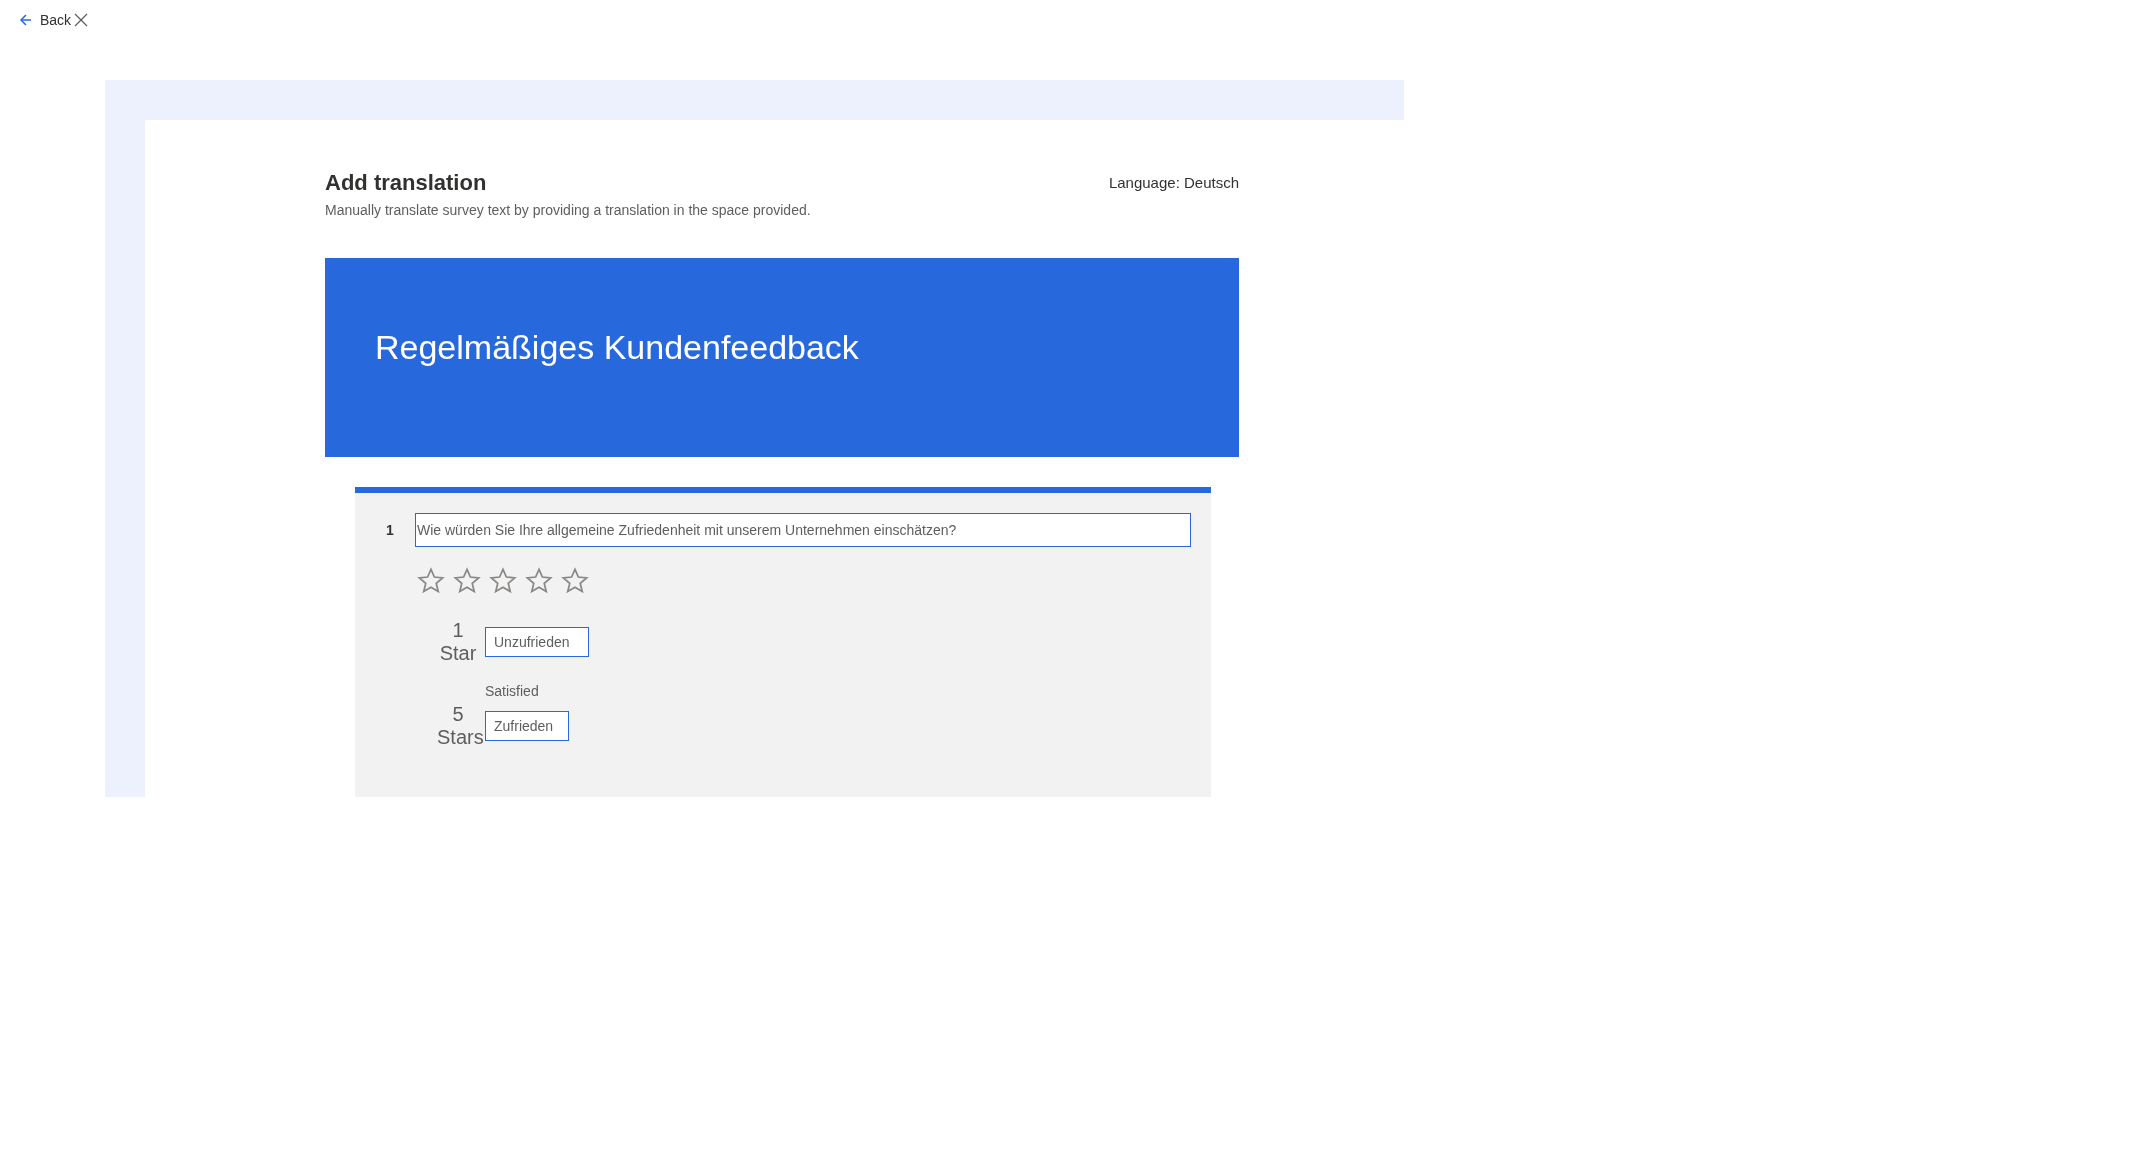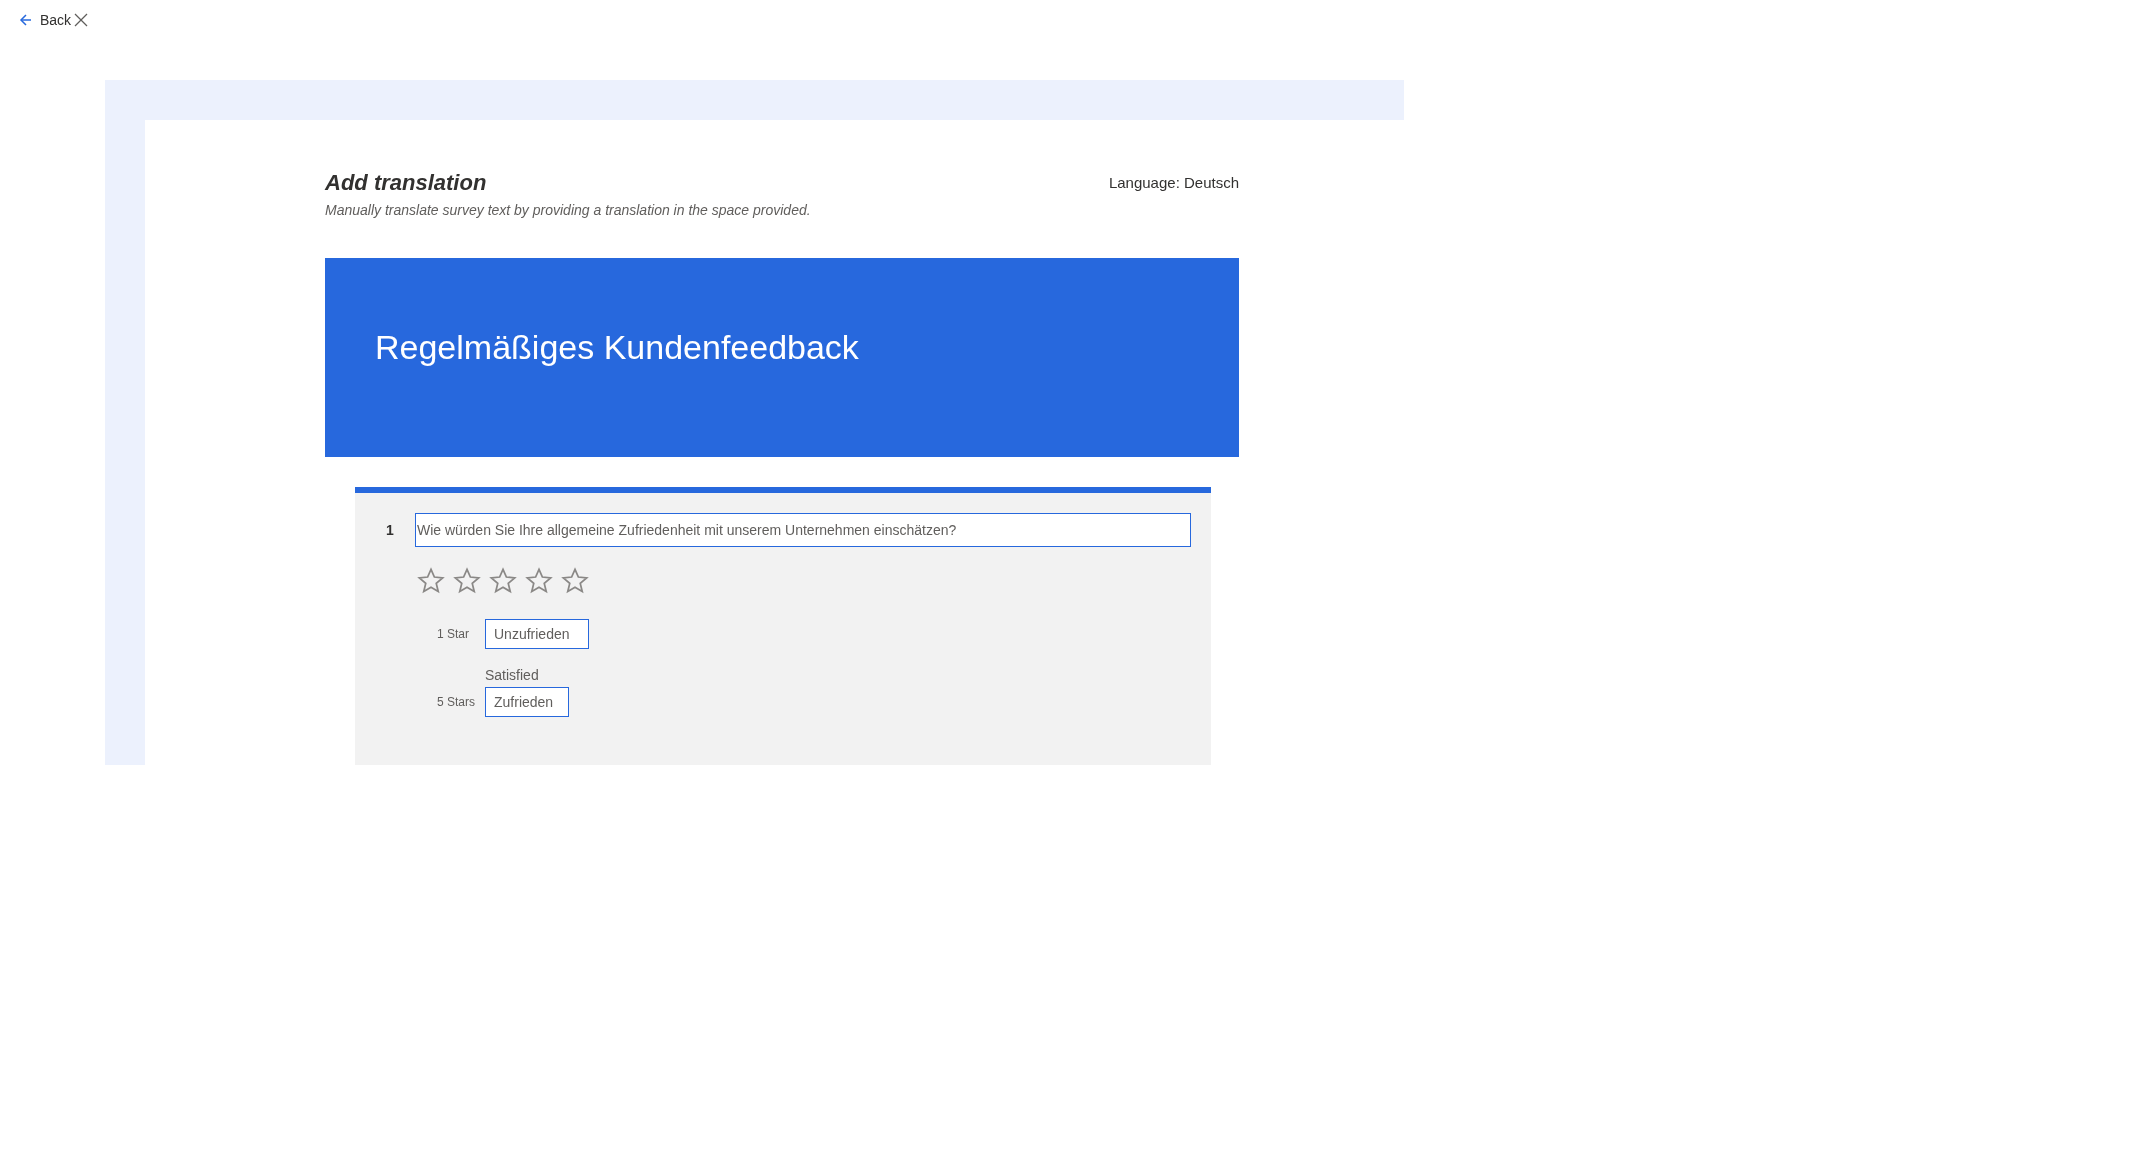--- a/index.html
+++ b/index.html
@@ -54,21 +54,20 @@
     }
     .header-section {
       display: flex;
       justify-content: space-between;
       align-items: flex-start;
       padding: 0 165px 0 180px;
       margin-bottom: 40px;
     }
     .header-left {
       flex: 1;
-      font-style: italic;
     }
     .page-title {
       font-size: 22px;
       font-weight: 600;
       color: #323130;
       margin-bottom: 6px;
     }
     .page-subtitle {
       font-size: 14px;
       color: #605e5c;
@@ -143,24 +142,24 @@
       color: #605e5c;
       margin-left: 48px;
       margin-bottom: 4px;
     }
     .rating-row {
       display: flex;
       align-items: center;
       gap: 6px;
     }
     .rating-prefix {
-      font-size: 12px;
+      font-size: 20px;
       color: #605e5c;
       width: 42px;
-      text-align: left;
+      text-align: center;
     }
     .rating-input {
       border: 1px solid #2768dd;
       padding: 6px 8px;
       font-size: 14px;
       font-family: inherit;
       color: #605e5c;
       background: #ffffff;
       width: auto;
     }

